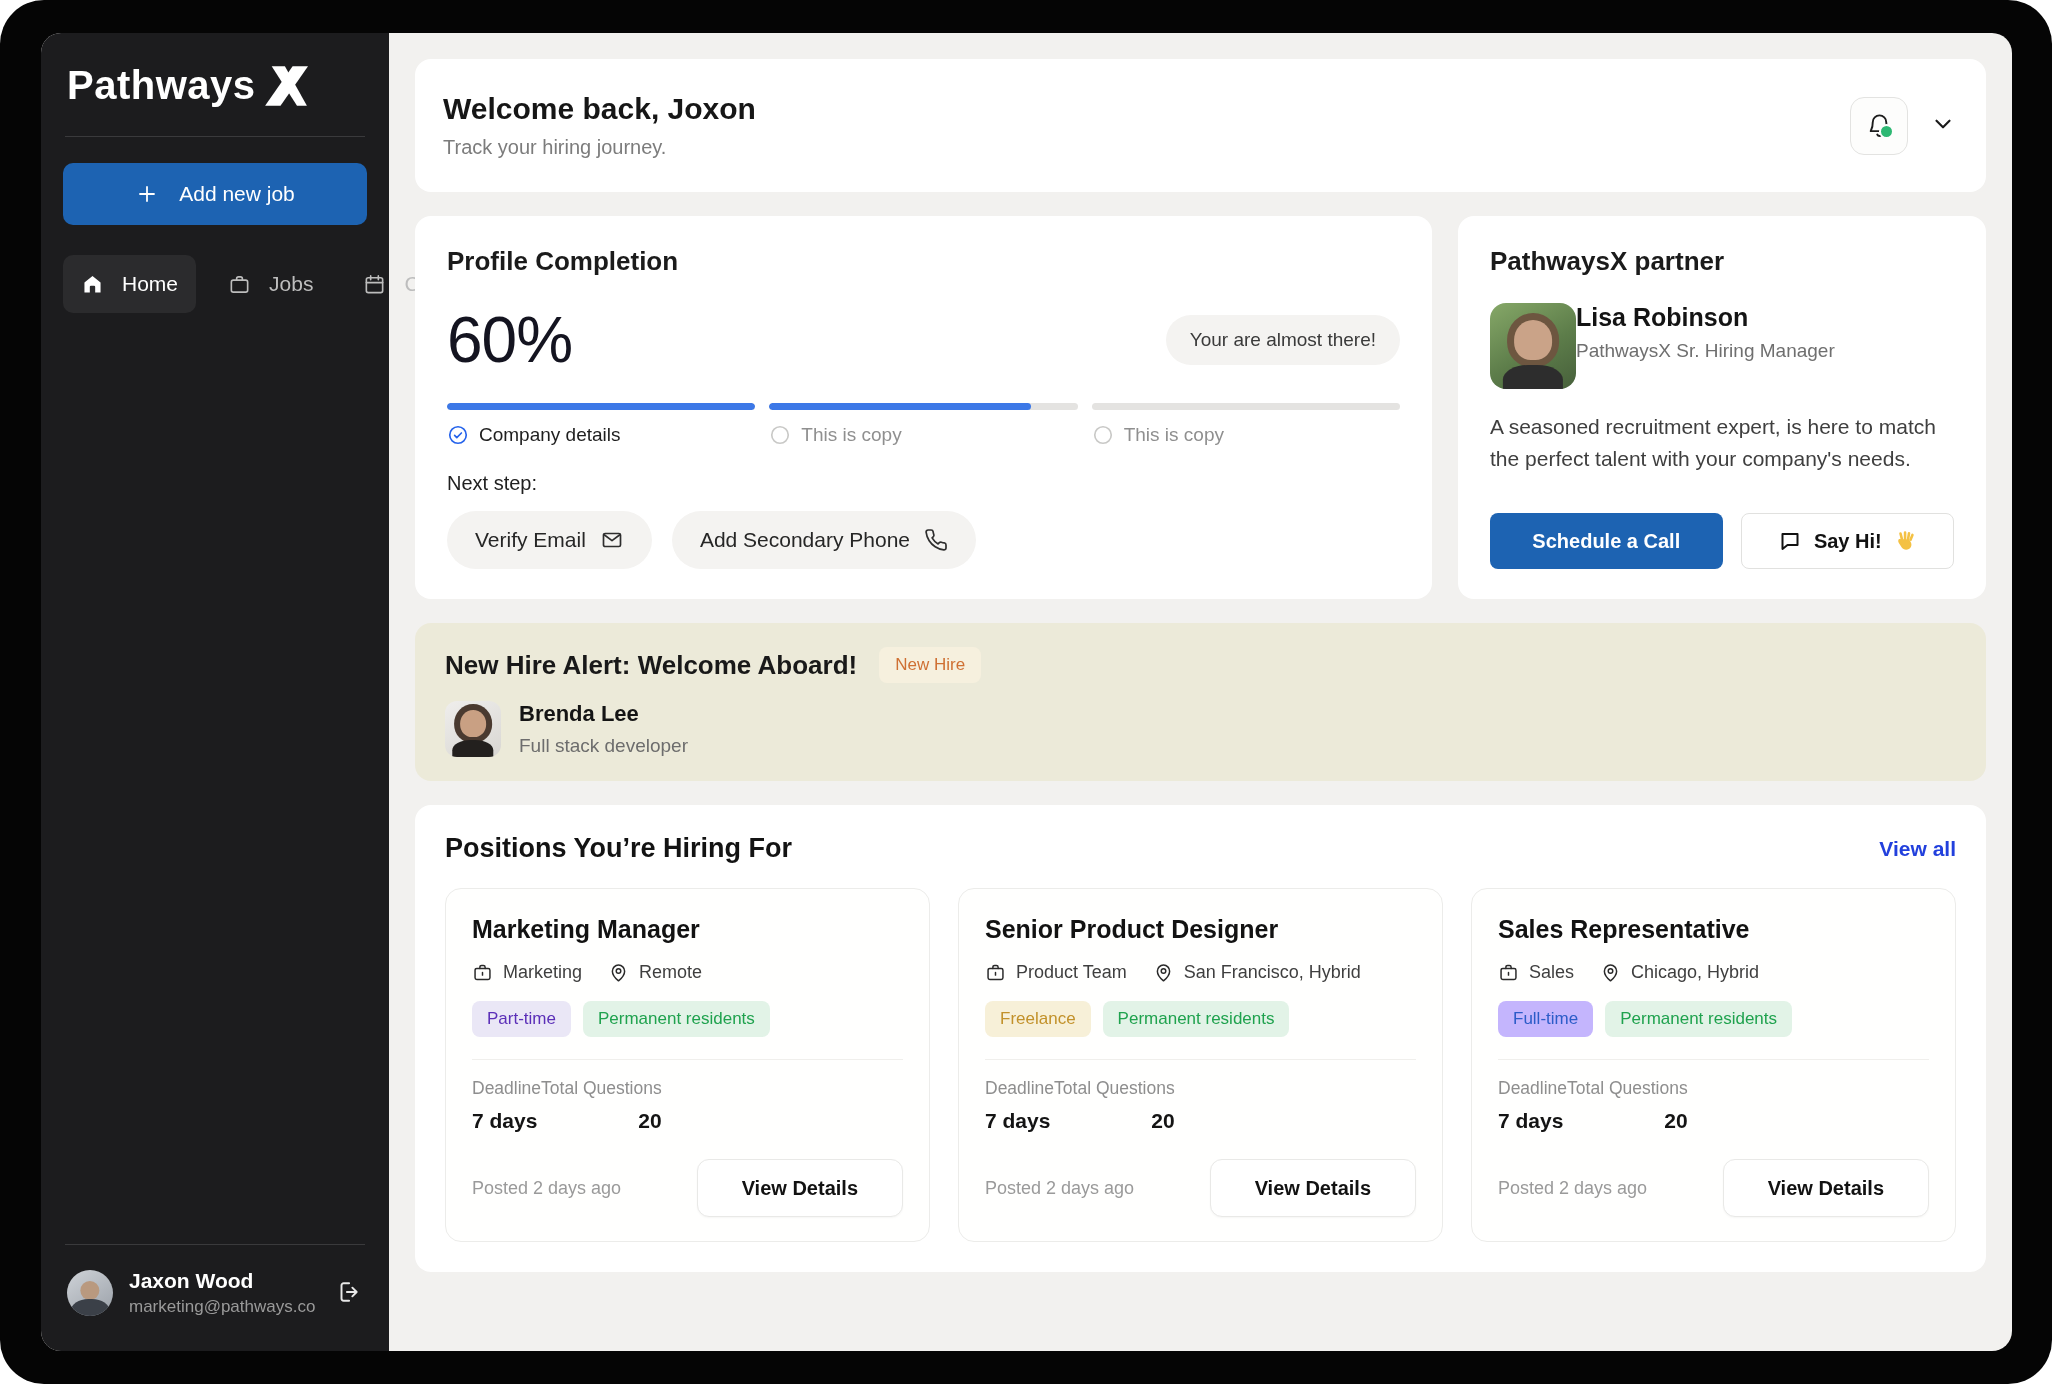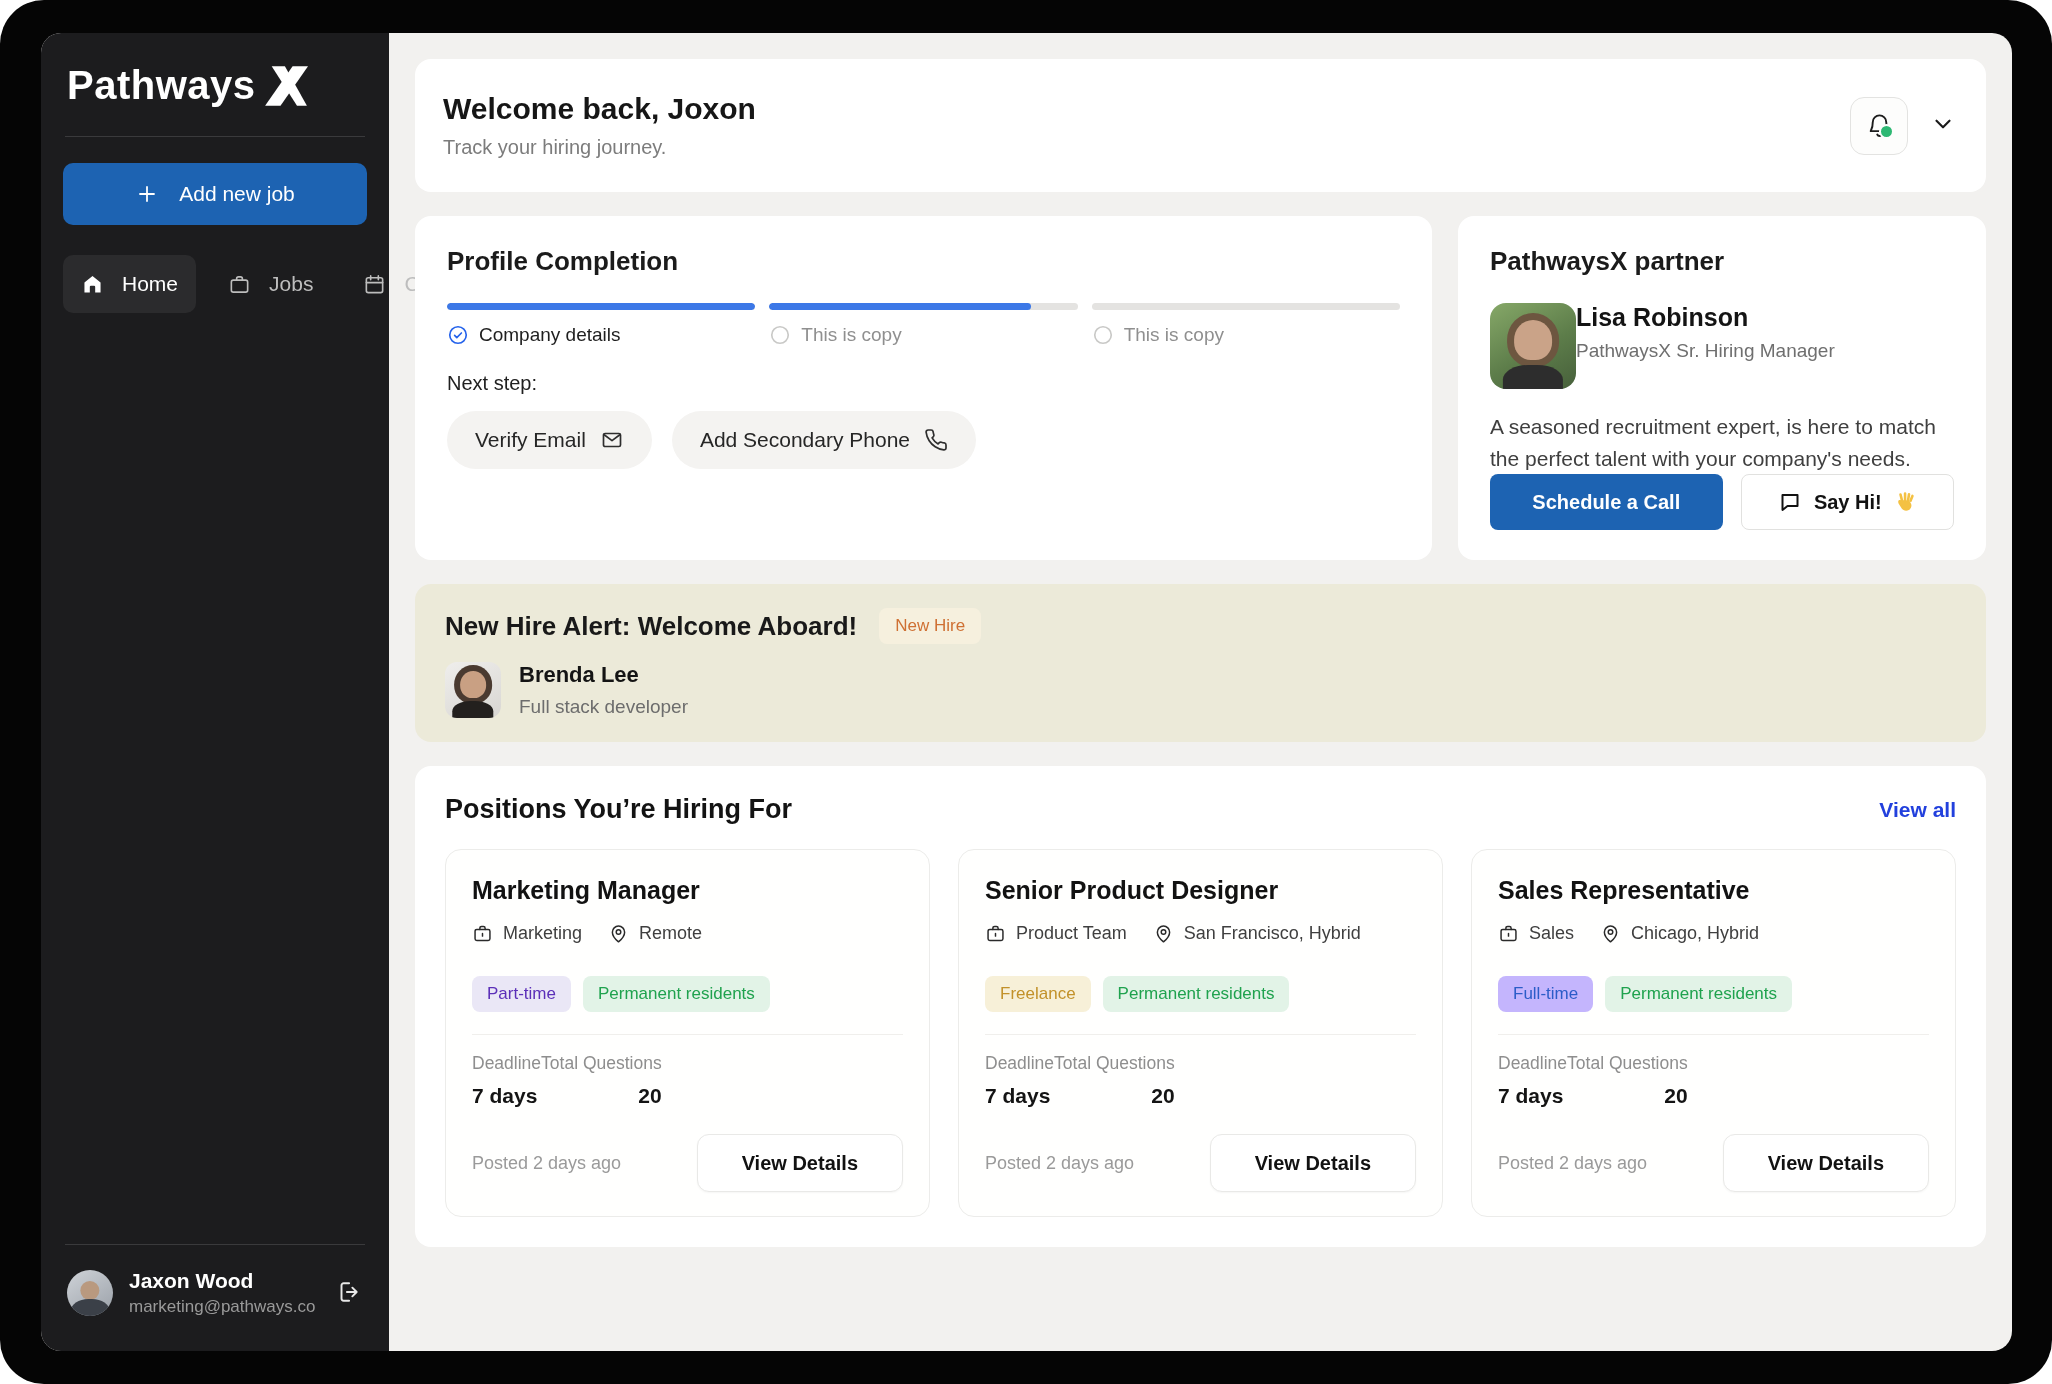--- a/index.html
+++ b/index.html
@@ -101,21 +101,21 @@
   .positions-card { padding:28px 30px 30px; }
   .positions-head { display:flex; align-items:center; justify-content:space-between; }
   .positions-title { font-size:27px; font-weight:700; color:#131313; }
   .view-all { font-size:21px; font-weight:700; color:#2240dd; background:none; border:none; cursor:pointer; font-family:inherit; }
   .jobs-grid { display:grid; grid-template-columns:repeat(3,1fr); gap:28px; margin-top:24px; }
   .job-card { border:1px solid #ececea; border-radius:16px; padding:26px 26px 24px; background:#fffffe; display:flex; flex-direction:column; }
   .job-title { font-size:25px; font-weight:700; color:#121212; }
   .job-meta { display:flex; align-items:center; gap:26px; margin-top:18px; }
   .job-meta-item { display:flex; align-items:center; gap:10px; font-size:18px; color:#3f3f3f; }
   .job-meta-item svg { width:21px; height:21px; color:#2a2a2a; flex-shrink:0; }
-  .job-tags { display:flex; gap:12px; margin-top:32px; }
+  .job-tags { display:flex; gap:12px; margin-top:18px; }
   .tag { border-radius:8px; padding:8px 15px; font-size:17px; }
   .tag-purple { background:#eae7f6; color:#5b2fb8; }
   .tag-green { background:#e2f3e7; color:#1fa24e; }
   .tag-amber { background:#f7f0d8; color:#c2912a; }
   .tag-blue { background:#c4b5fd; color:#2b5cc8; }
   .job-divider { height:1px; background:#f0efec; margin-top:22px; }
   .job-stats { display:flex; margin-top:18px; }
   .stat { display:flex; flex-direction:column; gap:10px; }
   .stat.right { align-items:flex-end; }
   .stat-label { font-size:17.5px; color:#8e8e8e; }
@@ -231,20 +231,24 @@
                 <path d="M6 9l6 6 6-6"></path>
               </svg>
           </button>
         </div>
       </section>
 
       <div class="row-2">
 
         <section class="card profile-card">
           <h2 class="section-title">Profile Completion</h2>
+          <div class="percent-row">
+            <span class="percent-value">60%</span>
+            <span class="almost-badge">Your are almost there!</span>
+          </div>
           <div class="steps-row">
             <div class="step done">
               <div class="step-bar">
                   <div class="step-fill" style="width: 100%;"></div>
                 </div>
               <div class="step-label-row">
                 <svg viewBox="0 0 24 24" fill="none" stroke="#2563eb" stroke-width="1.8" stroke-linecap="round" stroke-linejoin="round">
                     <circle cx="12" cy="12" r="9"></circle>
                     <path d="M8.3 12.4l2.4 2.4 5-5"></path>
                   </svg>

